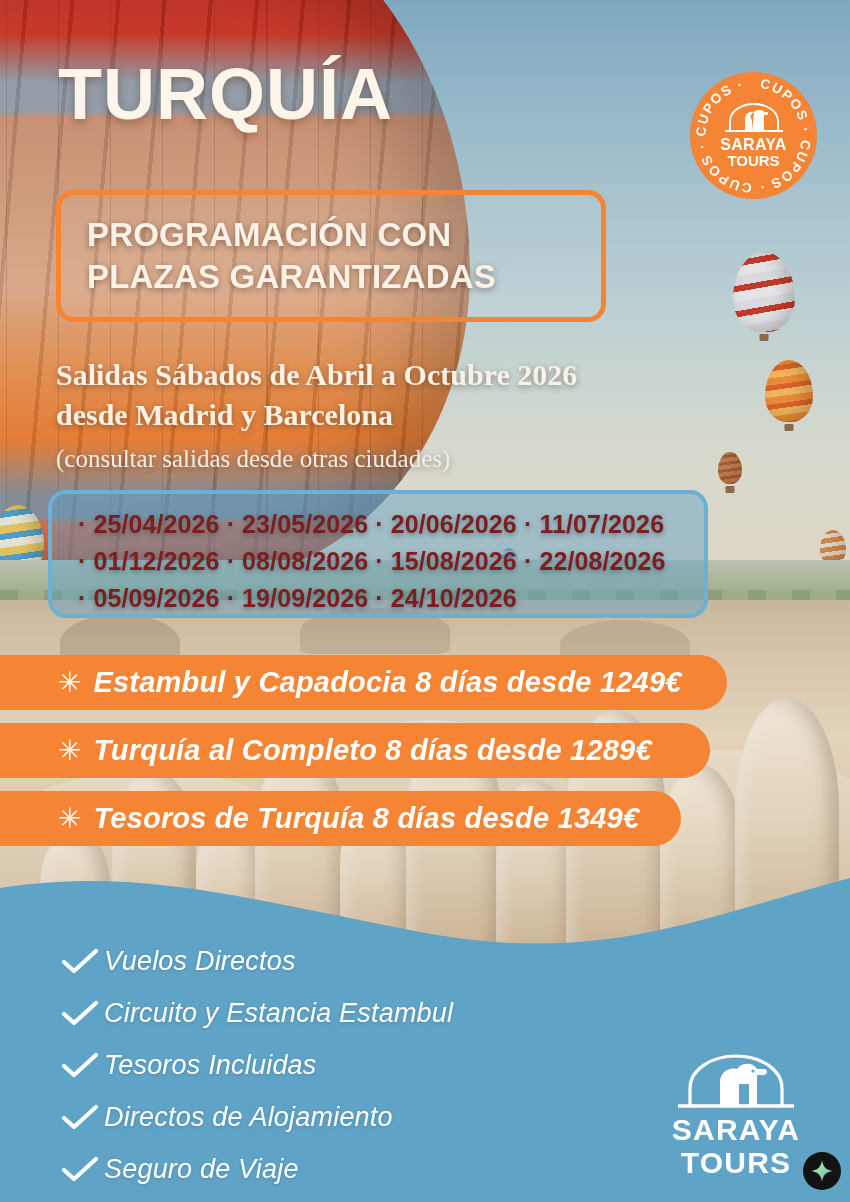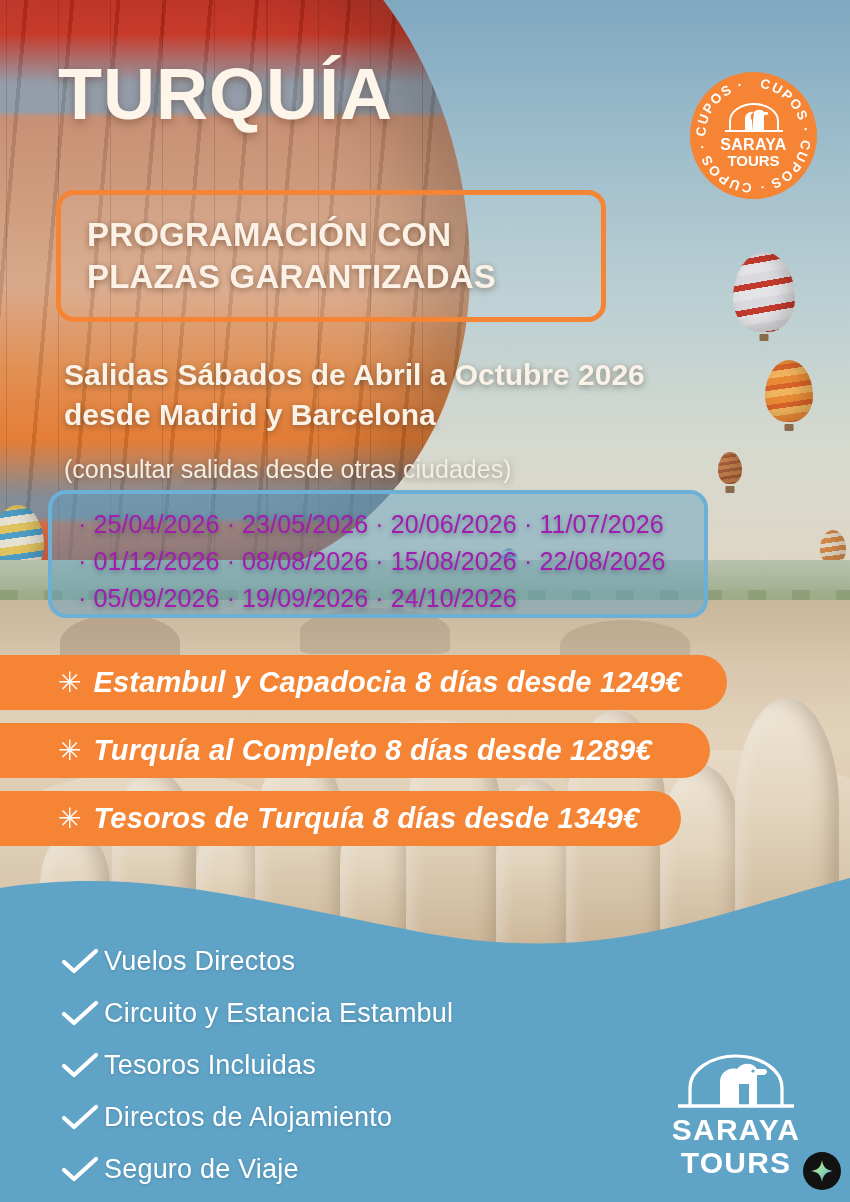--- a/index.html
+++ b/index.html
@@ -134,41 +134,42 @@
     background:rgba(255,255,255,.06);
     display:flex;flex-direction:column;justify-content:center;
     padding-left:26px;
   }
   .guar-box .gl{
     font-size:33px;font-weight:700;color:#FBF1E6;line-height:1.28;
     letter-spacing:.2px;text-shadow:0 2px 6px rgba(60,30,10,.45);
   }
 
   
-  .dep{position:absolute;left:64px;top:355px;width:760px;}
+  .dep{position:absolute;left:56px;top:355px;width:760px;font-family:Liberation Serif, serif;}
   .dep .d1{
     font-size:30px;font-weight:700;color:#FBF2E7;line-height:1.33;
     text-shadow:0 2px 6px rgba(50,40,30,.45);
   }
   .dep .d2{
-    font-size:25px;font-weight:400;color:#F4EDE4;margin-top:20px;
+    font-size:25px;font-weight:400;color:#F4EDE4;margin-top:10px;
     text-shadow:0 2px 6px rgba(50,40,30,.4);
   }
 
   
   .dates{
     position:absolute;left:48px;top:490px;width:660px;height:128px;
     border:4px solid #6BB0D6;border-radius:18px;
     background:rgba(96,160,196,.48);
     padding:12px 0 0 26px;
   }
   .dates .row{
-    font-size:25px;color:#a21caf;line-height:1.48;letter-spacing:.1px;
+    font-size:25px;color:#7f1d1d;line-height:1.48;letter-spacing:.1px;
     text-shadow:0 2px 5px rgba(40,60,80,.5);
     white-space:nowrap;
+    font-weight:bold;
   }
 
   
   .bar{
     position:absolute;left:0;height:55px;background:#F58435;
     border-radius:0 28px 28px 0;
     display:flex;align-items:center;padding-left:58px;
   }
   .bar .star{
     font-size:28px;color:#fff;margin-right:12px;line-height:1;
@@ -182,20 +183,21 @@
   .bar2{top:723px;width:710px;}
   .bar3{top:791px;width:681px;}
 
   
   .features{position:absolute;left:58px;top:935px;}
   .feat{display:flex;align-items:center;height:52px;}
   .feat .chk{width:46px;height:30px;flex:0 0 46px;}
   .feat .ftxt{
     font-size:27px;color:#FFFFFF;letter-spacing:.2px;font-weight:400;
     text-shadow:0 1px 3px rgba(40,70,90,.25);
+    font-style:italic;
   }
 
   
   .logo{
     position:absolute;left:652px;top:1052px;width:168px;text-align:center;color:#fff;
   }
   .logo .lname{
     font-size:30px;font-weight:700;letter-spacing:1.2px;line-height:1.08;
   }
   .logo .lname2{font-size:30px;font-weight:700;letter-spacing:1.2px;line-height:1.12;}

